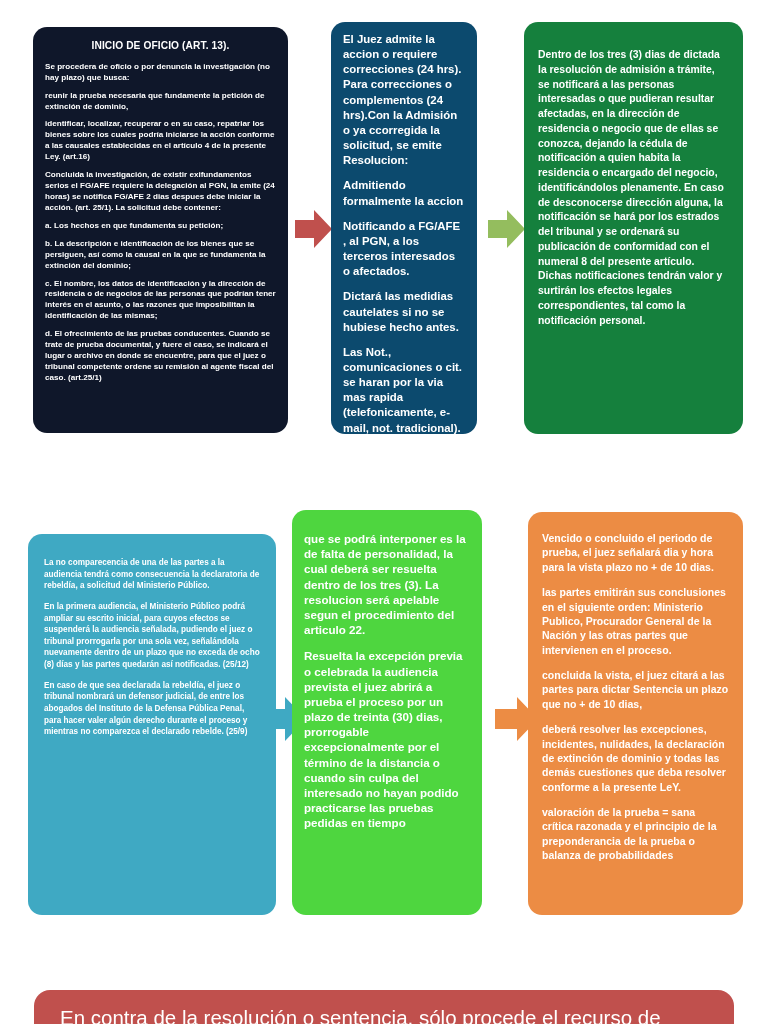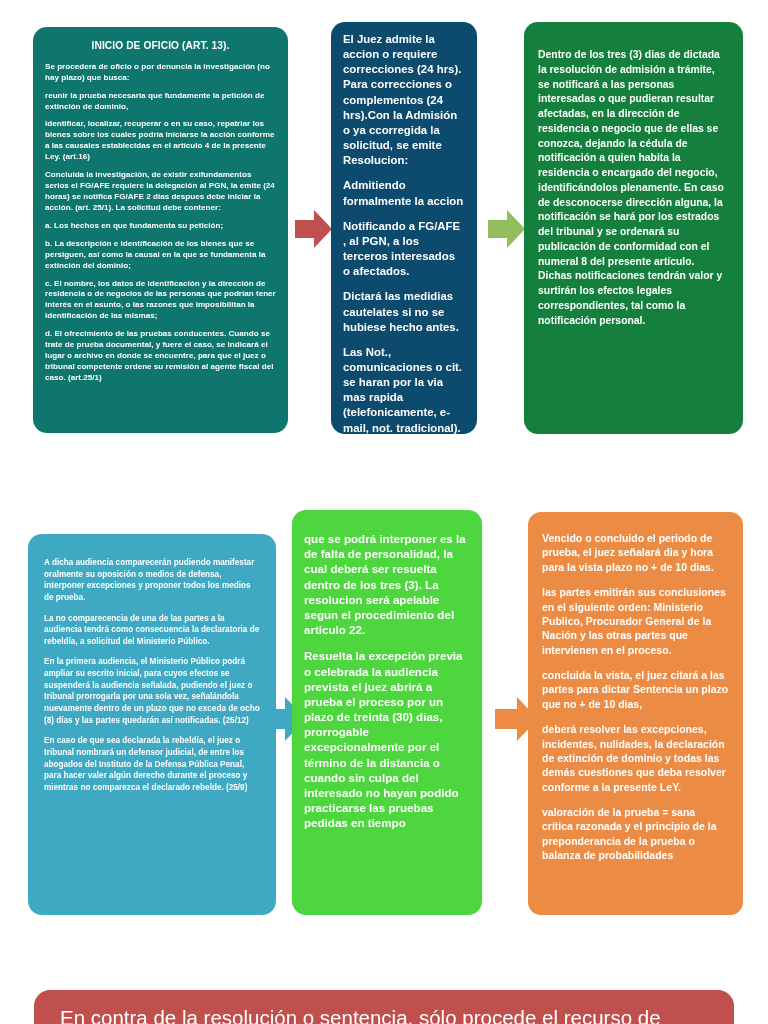--- a/index.html
+++ b/index.html
@@ -33,21 +33,21 @@
     margin: 0 0 7px 0;
   }
   .card p:last-child { margin-bottom: 0; }
 
   
   .card-inicio {
     left: 33px;
     top: 27px;
     width: 255px;
     height: 406px;
-    background: #0f766e;
+    background: #0f172a;
     padding: 10px 12px 10px 12px;
     font-size: 8.1px;
     line-height: 1.35;
     font-weight: bold;
   }
   .card-inicio .card-title {
     text-align: center;
     font-size: 10.2px;
     font-weight: bold;
     margin: 2px 0 9px 0;
@@ -111,21 +111,20 @@
   .card-vencido {
     left: 528px;
     top: 512px;
     width: 215px;
     height: 403px;
     background: #ec8c44;
     padding: 19px 14px 10px 14px;
     font-size: 10.5px;
     line-height: 1.37;
     font-weight: bold;
-    border-radius: 13px;
   }
   .card-vencido p { margin-bottom: 11px; }
 
   
   .card-banner {
     left: 34px;
     top: 990px;
     width: 700px;
     height: 90px;
     background: #c0504d;
@@ -180,21 +179,20 @@
 
   <svg class="arrow" style="left:487px; top:207px;" width="40" height="44" viewBox="0 0 40 44">
     <path d="M1 13 L20 13 L20 3 L38 22 L20 41 L20 31 L1 31 Z" fill="#94bd5e"></path>
   </svg>
 
   <div class="card card-dentro">
     <p>Dentro de los tres (3) dias de  dictada la resolución de admisión a trámite, se notificará a las personas interesadas o que pudieran resultar afectadas, en la dirección de residencia o negocio que de ellas se conozca, dejando la cédula de notificación a quien habita la residencia o encargado del negocio, identificándolos plenamente. En caso de desconocerse dirección alguna, la notificación se hará por los estrados del tribunal y se ordenará su publicación de conformidad con el numeral 8 del presente artículo. Dichas notificaciones tendrán valor y surtirán los efectos legales correspondientes, tal como la notificación personal.</p>
   </div>
 
   <div class="card card-audiencia">
-    <p>A dicha audiencia comparecerán pudiendo manifestar oralmente su oposición o medios de defensa, interponer excepciones y proponer todos los medios de prueba.</p>
     <p>La no comparecencia de una de las partes a la audiencia tendrá como consecuencia la declaratoria de rebeldía, a solicitud del Ministerio Público.</p>
     <p>En la primera audiencia, el Ministerio Público podrá ampliar su escrito inicial, para cuyos efectos se suspenderá la audiencia señalada, pudiendo el juez o tribunal prorrogarla por una sola vez, señalándola nuevamente dentro de un plazo que no exceda de ocho (8) días y las partes quedarán así notificadas. (25/12)</p>
     <p>En caso de que sea declarada la rebeldía, el juez o tribunal nombrará un defensor judicial, de entre los abogados del Instituto de la Defensa Pública Penal, para hacer valer algún derecho durante el proceso y mientras no comparezca el declarado rebelde. (25/9)</p>
   </div>
 
   <svg class="arrow" style="left:262px; top:694px;" width="46" height="50" viewBox="0 0 46 50">
     <path d="M1 15 L23 15 L23 3 L44 25 L23 47 L23 35 L1 35 Z" fill="#3fa9c3"></path>
   </svg>
 
   <div class="card card-excepcion">

